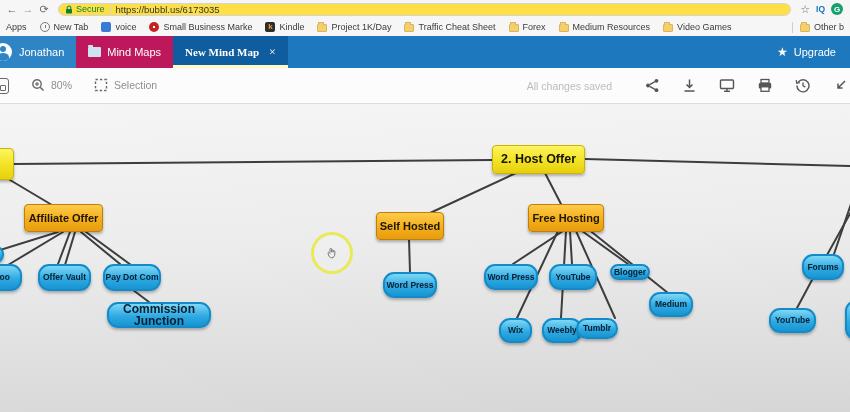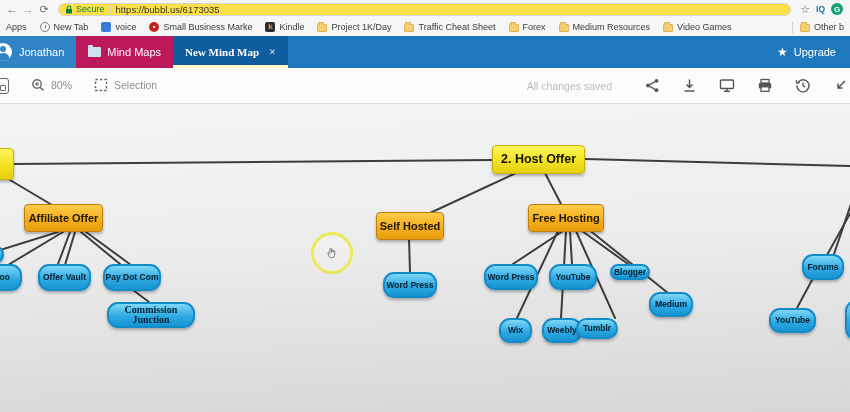--- a/index.html
+++ b/index.html
@@ -259,21 +259,21 @@
       </svg>
       <div class="node root" style="left: -14px; top: 44px; width: 28px; height: 32px;"></div>
       <div class="node root" style="left: 492px; top: 41px; width: 93px; height: 29px;">2. Host Offer</div>
       <div class="node branch" style="left: 24px; top: 100px; width: 79px; height: 28px;">Affiliate Offer</div>
       <div class="node branch" style="left: 376px; top: 108px; width: 68px; height: 28px;">Self Hosted</div>
       <div class="node branch" style="left: 528px; top: 100px; width: 76px; height: 28px;">Free Hosting</div>
       <div class="node leaf" style="left: -12px; top: 142px; width: 16px; height: 17px;"></div>
       <div class="node leaf" style="left: -28px; top: 160px; width: 50px; height: 27px;">JVZoo</div>
       <div class="node leaf" style="left: 38px; top: 160px; width: 53px; height: 27px;">Offer Vault</div>
       <div class="node leaf" style="left: 103px; top: 160px; width: 58px; height: 27px;">Pay Dot Com</div>
-      <div class="node leaf" style="left: 107px; top: 198px; width: 88px; height: 26px; font-size: 10px; font-family: Liberation Serif, serif;">Commission Junction</div>
+      <div class="node leaf" style="left: 107px; top: 198px; width: 104px; height: 26px; font-size: 12px;">Commission Junction</div>
       <div class="node leaf" style="left: 383px; top: 168px; width: 54px; height: 26px;">Word Press</div>
       <div class="node leaf" style="left: 484px; top: 160px; width: 54px; height: 26px;">Word Press</div>
       <div class="node leaf" style="left: 549px; top: 160px; width: 48px; height: 26px;">YouTube</div>
       <div class="node leaf" style="left: 610px; top: 160px; width: 40px; height: 16px;">Blogger</div>
       <div class="node leaf" style="left: 649px; top: 188px; width: 44px; height: 25px;">Medium</div>
       <div class="node leaf" style="left: 499px; top: 214px; width: 33px; height: 25px;">Wix</div>
       <div class="node leaf" style="left: 542px; top: 214px; width: 40px; height: 25px;">Weebly</div>
       <div class="node leaf" style="left: 576px; top: 214px; width: 42px; height: 21px;">Tumblr</div>
       <div class="node leaf" style="left: 802px; top: 150px; width: 42px; height: 26px;">Forums</div>
       <div class="node leaf" style="left: 769px; top: 204px; width: 47px; height: 25px;">YouTube</div>

